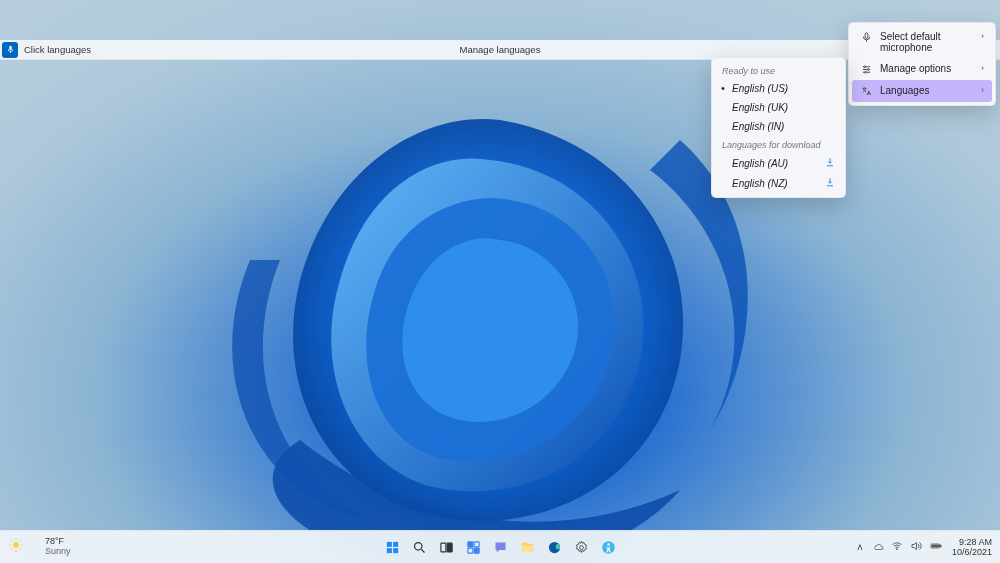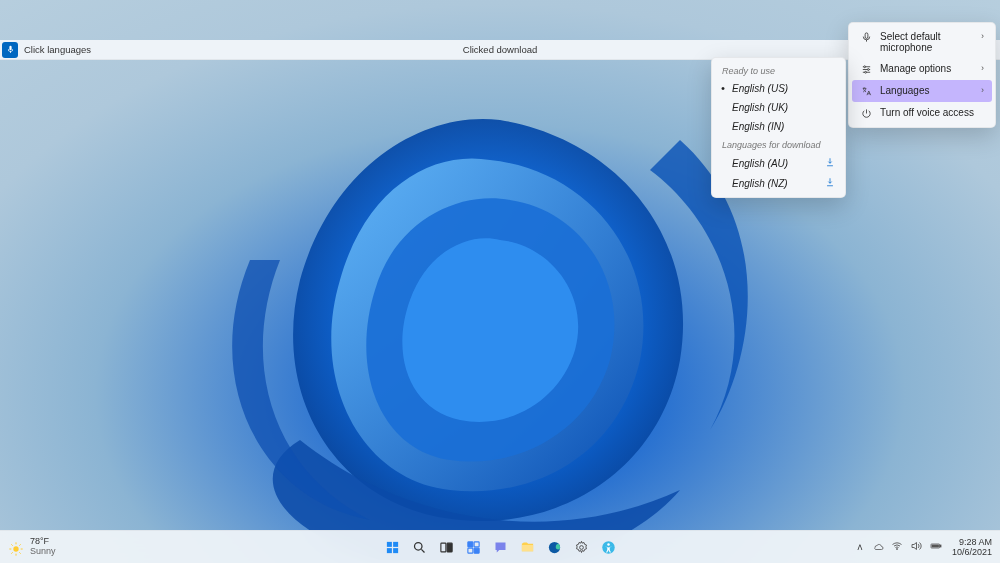--- a/index.html
+++ b/index.html
@@ -71,21 +71,21 @@
   
   .taskbar {
     position:absolute; bottom:0; left:0; right:0; height:33px;
     background: rgba(238,243,248,0.95);
     backdrop-filter: blur(10px);
     display:flex; align-items:center;
     z-index:100;
     border-top:1px solid rgba(0,0,0,0.04);
   }
   .taskbar-left { display:flex; align-items:center; gap:5px; padding-left:8px; font-size:9px; color:#333; }
-  .weather { display:flex; align-items:flex-end; gap:6px; }
+  .weather { display:flex; align-items:flex-start; gap:21px; }
   .weather-text { line-height:1.1; }
   .taskbar-center {
     position:absolute; left:50%; transform:translateX(-50%);
     display:flex; align-items:center; gap:3px;
   }
   .tb-icon {
     width:24px; height:24px; display:flex; align-items:center; justify-content:center;
     border-radius:3px;
   }
   .taskbar-right {
@@ -124,21 +124,21 @@
 
 <div class="topbar">
   <div class="topbar-left">
     <div class="mic-btn">
       <svg width="9" height="9" viewBox="0 0 24 24" fill="white">
           <path d="M12 14a3 3 0 003-3V5a3 3 0 10-6 0v6a3 3 0 003 3zm5-3a5 5 0 01-10 0H5a7 7 0 006 6.9V21h2v-3.1A7 7 0 0019 11h-2z"></path>
         </svg>
     </div>
     <span>Click languages</span>
   </div>
-  <div class="topbar-center">Clicked download</div>
+  <div class="topbar-center">Manage languages</div>
   <div class="topbar-right">
     <span>
       <svg width="12" height="12" viewBox="0 0 24 24" fill="none" stroke="#444" stroke-width="1.8">
           <circle cx="12" cy="12" r="3"></circle>
           <path d="M19.4 15a1.7 1.7 0 00.34 1.87l.06.06a2 2 0 11-2.83 2.83l-.06-.06a1.7 1.7 0 00-1.87-.34 1.7 1.7 0 00-1 1.56V21a2 2 0 11-4 0v-.09a1.7 1.7 0 00-1-1.56 1.7 1.7 0 00-1.87.34l-.06.06a2 2 0 11-2.83-2.83l.06-.06a1.7 1.7 0 00.34-1.87 1.7 1.7 0 00-1.56-1H3a2 2 0 110-4h.09a1.7 1.7 0 001.56-1 1.7 1.7 0 00-.34-1.87l-.06-.06a2 2 0 112.83-2.83l.06.06a1.7 1.7 0 001.87.34H9a1.7 1.7 0 001-1.56V3a2 2 0 114 0v.09a1.7 1.7 0 001 1.56 1.7 1.7 0 001.87-.34l.06-.06a2 2 0 112.83 2.83l-.06.06a1.7 1.7 0 00-.34 1.87V9a1.7 1.7 0 001.56 1H21a2 2 0 110 4h-.09a1.7 1.7 0 00-1.56 1z"></path>
         </svg>
     </span>
     <span style="color:#444;font-size:11px;">?</span>
   </div>
 </div>
@@ -167,28 +167,20 @@
     <span class="chev">›</span>
   </div>
   <div class="settings-item active">
     <span class="settings-icon">
       <svg width="11" height="11" viewBox="0 0 24 24" fill="none" stroke="#333" stroke-width="1.6">
           <path d="M4 5h7M7 3v2M5 5c1 4 3 6 6 8M11 5c-1 4-3 6-6 8M13 20l4-9 4 9M14.5 17h5"></path>
         </svg>
     </span>
     <span>Languages</span>
     <span class="chev">›</span>
-  </div>
-  <div class="settings-item">
-    <span class="settings-icon">
-      <svg width="11" height="11" viewBox="0 0 24 24" fill="none" stroke="#333" stroke-width="1.8">
-          <path d="M12 3v9M7 6a8 8 0 1010 0"></path>
-        </svg>
-    </span>
-    <span>Turn off voice access</span>
   </div>
 </div>
 
 <div class="lang-menu">
   <div class="lang-header">Ready to use</div>
   <div class="lang-item selected">
     <span>English (US)</span>
   </div>
   <div class="lang-item">
     <span>English (UK)</span>

